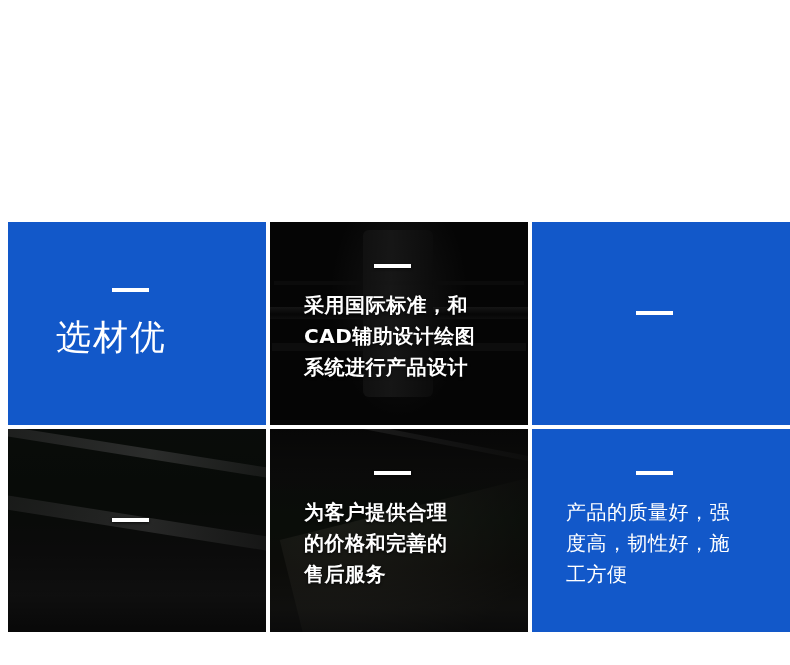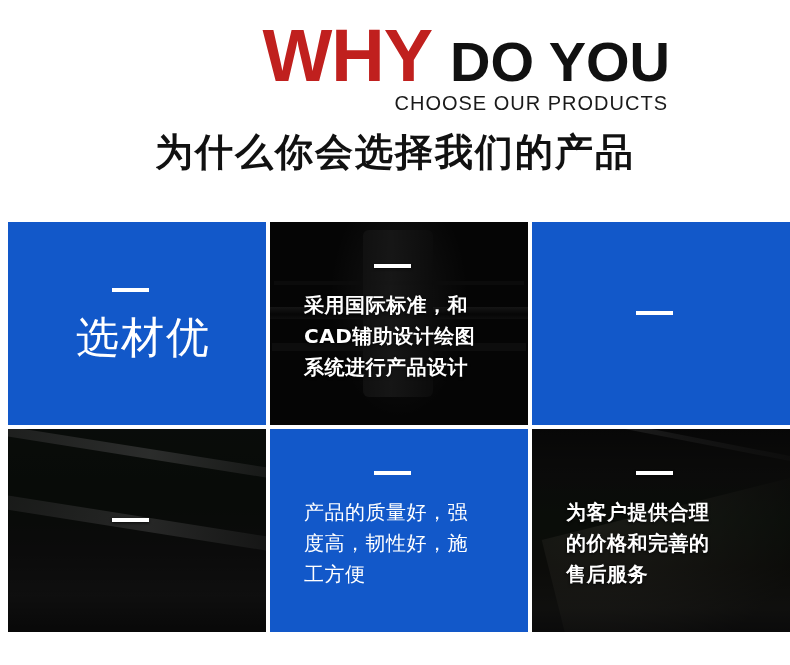--- a/index.html
+++ b/index.html
@@ -139,23 +139,23 @@
   .cell-text {
     font-family: "DejaVu Sans", "Liberation Sans", sans-serif;
     color: #ffffff;
     font-size: 20px;
     line-height: 31px;
     font-weight: normal;
     letter-spacing: 0.5px;
     white-space: pre-line;
   }
   .cell-text.big {
-    font-size: 43px;
+    font-size: 35px;
     line-height: 46px;
-    margin-left: 34px;
+    margin-left: 14px;
     letter-spacing: 2px;
   }
   .cell.photo .cell-text {
     text-shadow: 0 1px 3px rgba(0,0,0,0.85);
     font-weight: bold;
   }
   .cell.photo .dash {
     box-shadow: 0 1px 3px rgba(0,0,0,0.7);
   }
 
@@ -239,33 +239,20 @@
     width: 120%; height: 85%;
     background: radial-gradient(ellipse at 20% 0%, rgba(120,115,100,.30), rgba(20,20,18,0) 62%);
     transform: rotate(-14deg);
   }
 </style>
 </head>
 <body>
 
 <div class="page">
 
-  <div class="header">
-
-    <div class="headline">
-      <div class="headline-inner">
-        <span class="hl-why">WHY</span>
-        <span class="hl-doyou">DO YOU</span>
-      </div>
-    </div>
-
-    <div class="subline">CHOOSE OUR PRODUCTS</div>
-
-    <div class="cn-title">为什么你会选择我们的产品</div>
-  </div>
 
   <div class="grid">
 
     <div class="cell blue">
       <div class="cell-content">
         <div class="dash"></div>
         <div class="cell-text big">选材优</div>
       </div>
     </div>
 
@@ -287,34 +274,34 @@
     </div>
 
     <div class="cell photo">
       <div class="photo-bg bg-fence"></div>
       <div class="photo-shade"></div>
       <div class="cell-content">
         <div class="dash"></div>
       </div>
     </div>
 
+    <div class="cell photo">
+      <div class="photo-bg bg-rail"></div>
+      <div class="photo-shade"></div>
+      <div class="cell-content">
+        <div class="dash"></div>
+        <div class="cell-text">为客户提供合理
+的价格和完善的
+售后服务</div>
+      </div>
+    </div>
+
     <div class="cell blue">
       <div class="cell-content">
         <div class="dash"></div>
         <div class="cell-text">产品的质量好，强
 度高，韧性好，施
 工方便</div>
       </div>
     </div>
 
-    <div class="cell photo">
-      <div class="photo-bg bg-rail"></div>
-      <div class="photo-shade"></div>
-      <div class="cell-content">
-        <div class="dash"></div>
-        <div class="cell-text">为客户提供合理
-的价格和完善的
-售后服务</div>
-      </div>
-    </div>
-
   </div>
 </div>
 
 </body></html>

